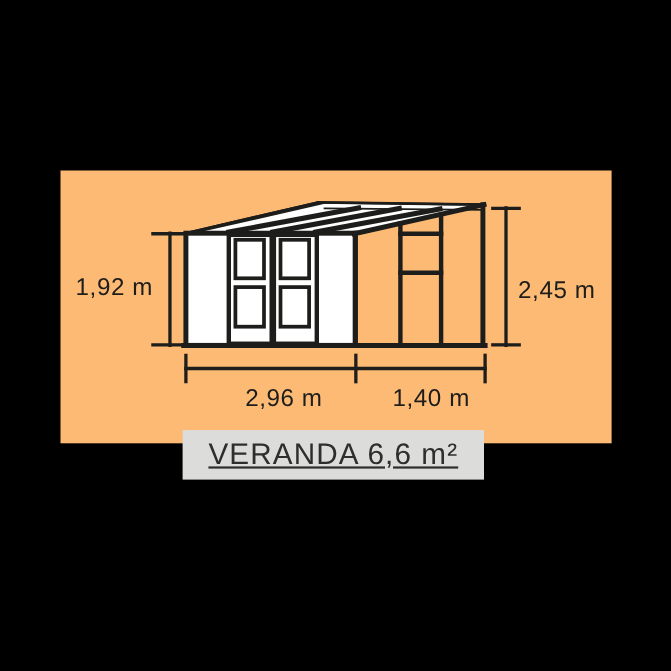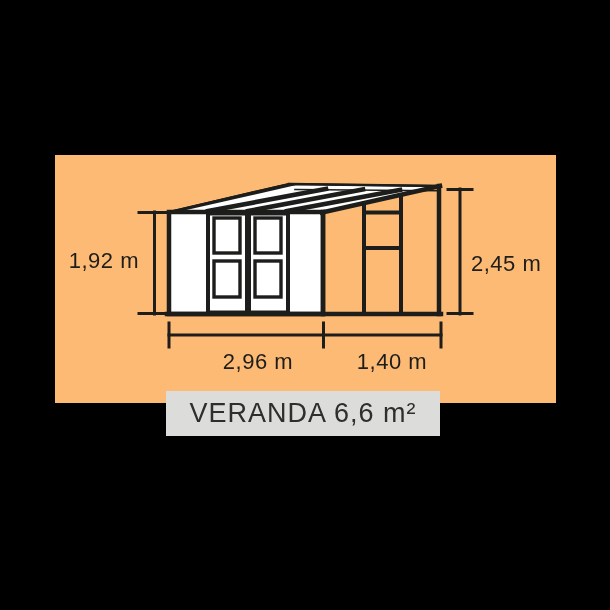--- a/index.html
+++ b/index.html
@@ -48,20 +48,21 @@
     display: flex;
     align-items: center;
     justify-content: center;
   }
   .title-text {
     font-size: 27px;
     line-height: 27px;
     color: #2e2e2c;
     letter-spacing: 1px;
     white-space: nowrap;
+    text-decoration: underline;
   }
 </style>
 </head>
 <body>
 
 <div class="canvas">
 
   <svg class="drawing-svg" width="501" height="310" viewBox="0 0 501 310">
     <g stroke="#1d1d1b" fill="none" stroke-linecap="square">
 

